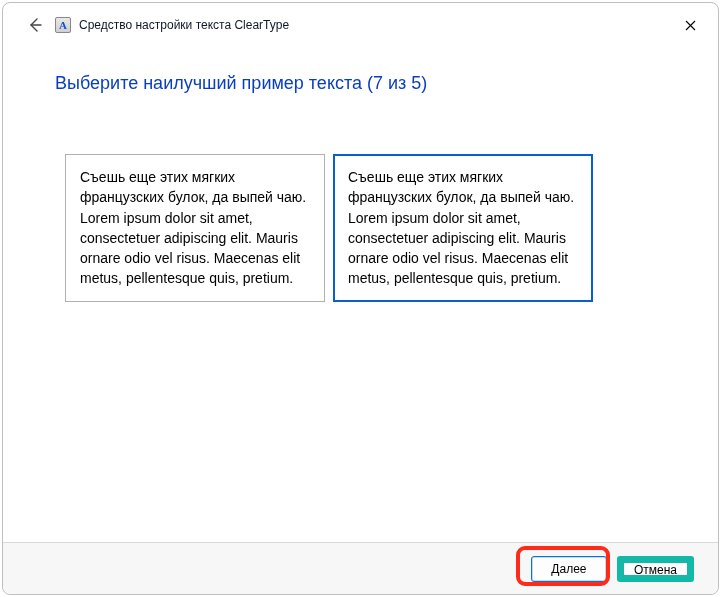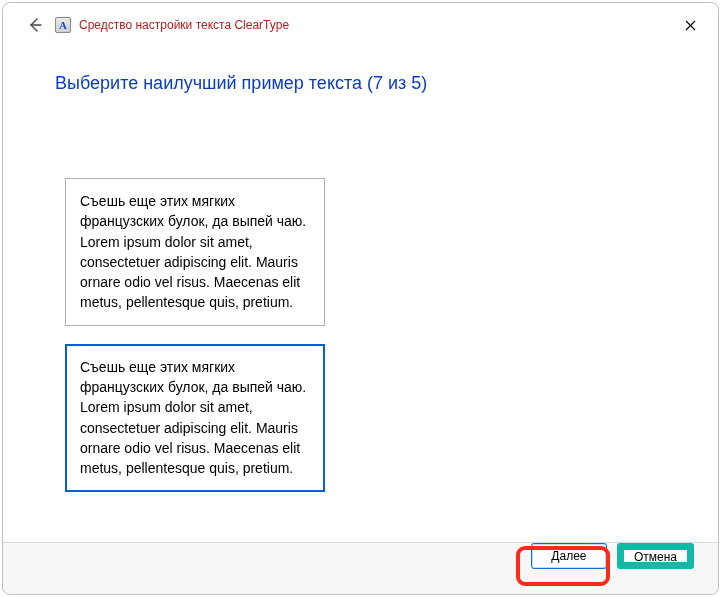--- a/index.html
+++ b/index.html
@@ -50,21 +50,21 @@
     align-items: center;
     justify-content: center;
     margin-right: 8px;
     font-size: 11px;
     font-weight: bold;
     color: #1050d0;
     font-family: "Times New Roman", serif;
   }
   .title-text {
     font-size: 12px;
-    color: #b91c1c;
+    color: #0f172a;
   }
   .close-btn {
     position: absolute;
     right: 14px;
     top: 10px;
     width: 28px;
     height: 24px;
     display: flex;
     align-items: center;
     justify-content: center;
@@ -76,45 +76,44 @@
     padding: 26px 50px 0 50px;
   }
   .heading {
     font-size: 18px;
     color: #0a3ec2;
     font-weight: 400;
     margin: 0 0 10px 2px;
   }
   .samples {
     display: flex;
-    gap: 18px;
-    margin-top: 84px;
+    gap: 8px;
+    margin-top: 60px;
     margin-left: 12px;
-    flex-direction: column;
   }
   .sample-box {
     width: 260px;
     padding: 12px 14px;
     border: 1px solid #b0b0b0;
     font-size: 14px;
     line-height: 1.45;
     cursor: pointer;
     font-family: "Segoe UI", Tahoma, sans-serif;
     text-rendering: optimizeLegibility;
   }
   .sample-box.selected {
     border: 2px solid #0a5fd0;
     padding: 11px 13px;
   }
   .footer {
     height: 52px;
     border-top: 1px solid #d9d9d9;
     background: #f7f7f7;
     display: flex;
-    align-items: flex-start;
+    align-items: center;
     justify-content: flex-end;
     padding: 0 24px;
     gap: 10px;
     border-bottom-left-radius: 8px;
     border-bottom-right-radius: 8px;
   }
   .btn {
     min-width: 76px;
     height: 26px;
     border: 7px solid #14b8a6;

